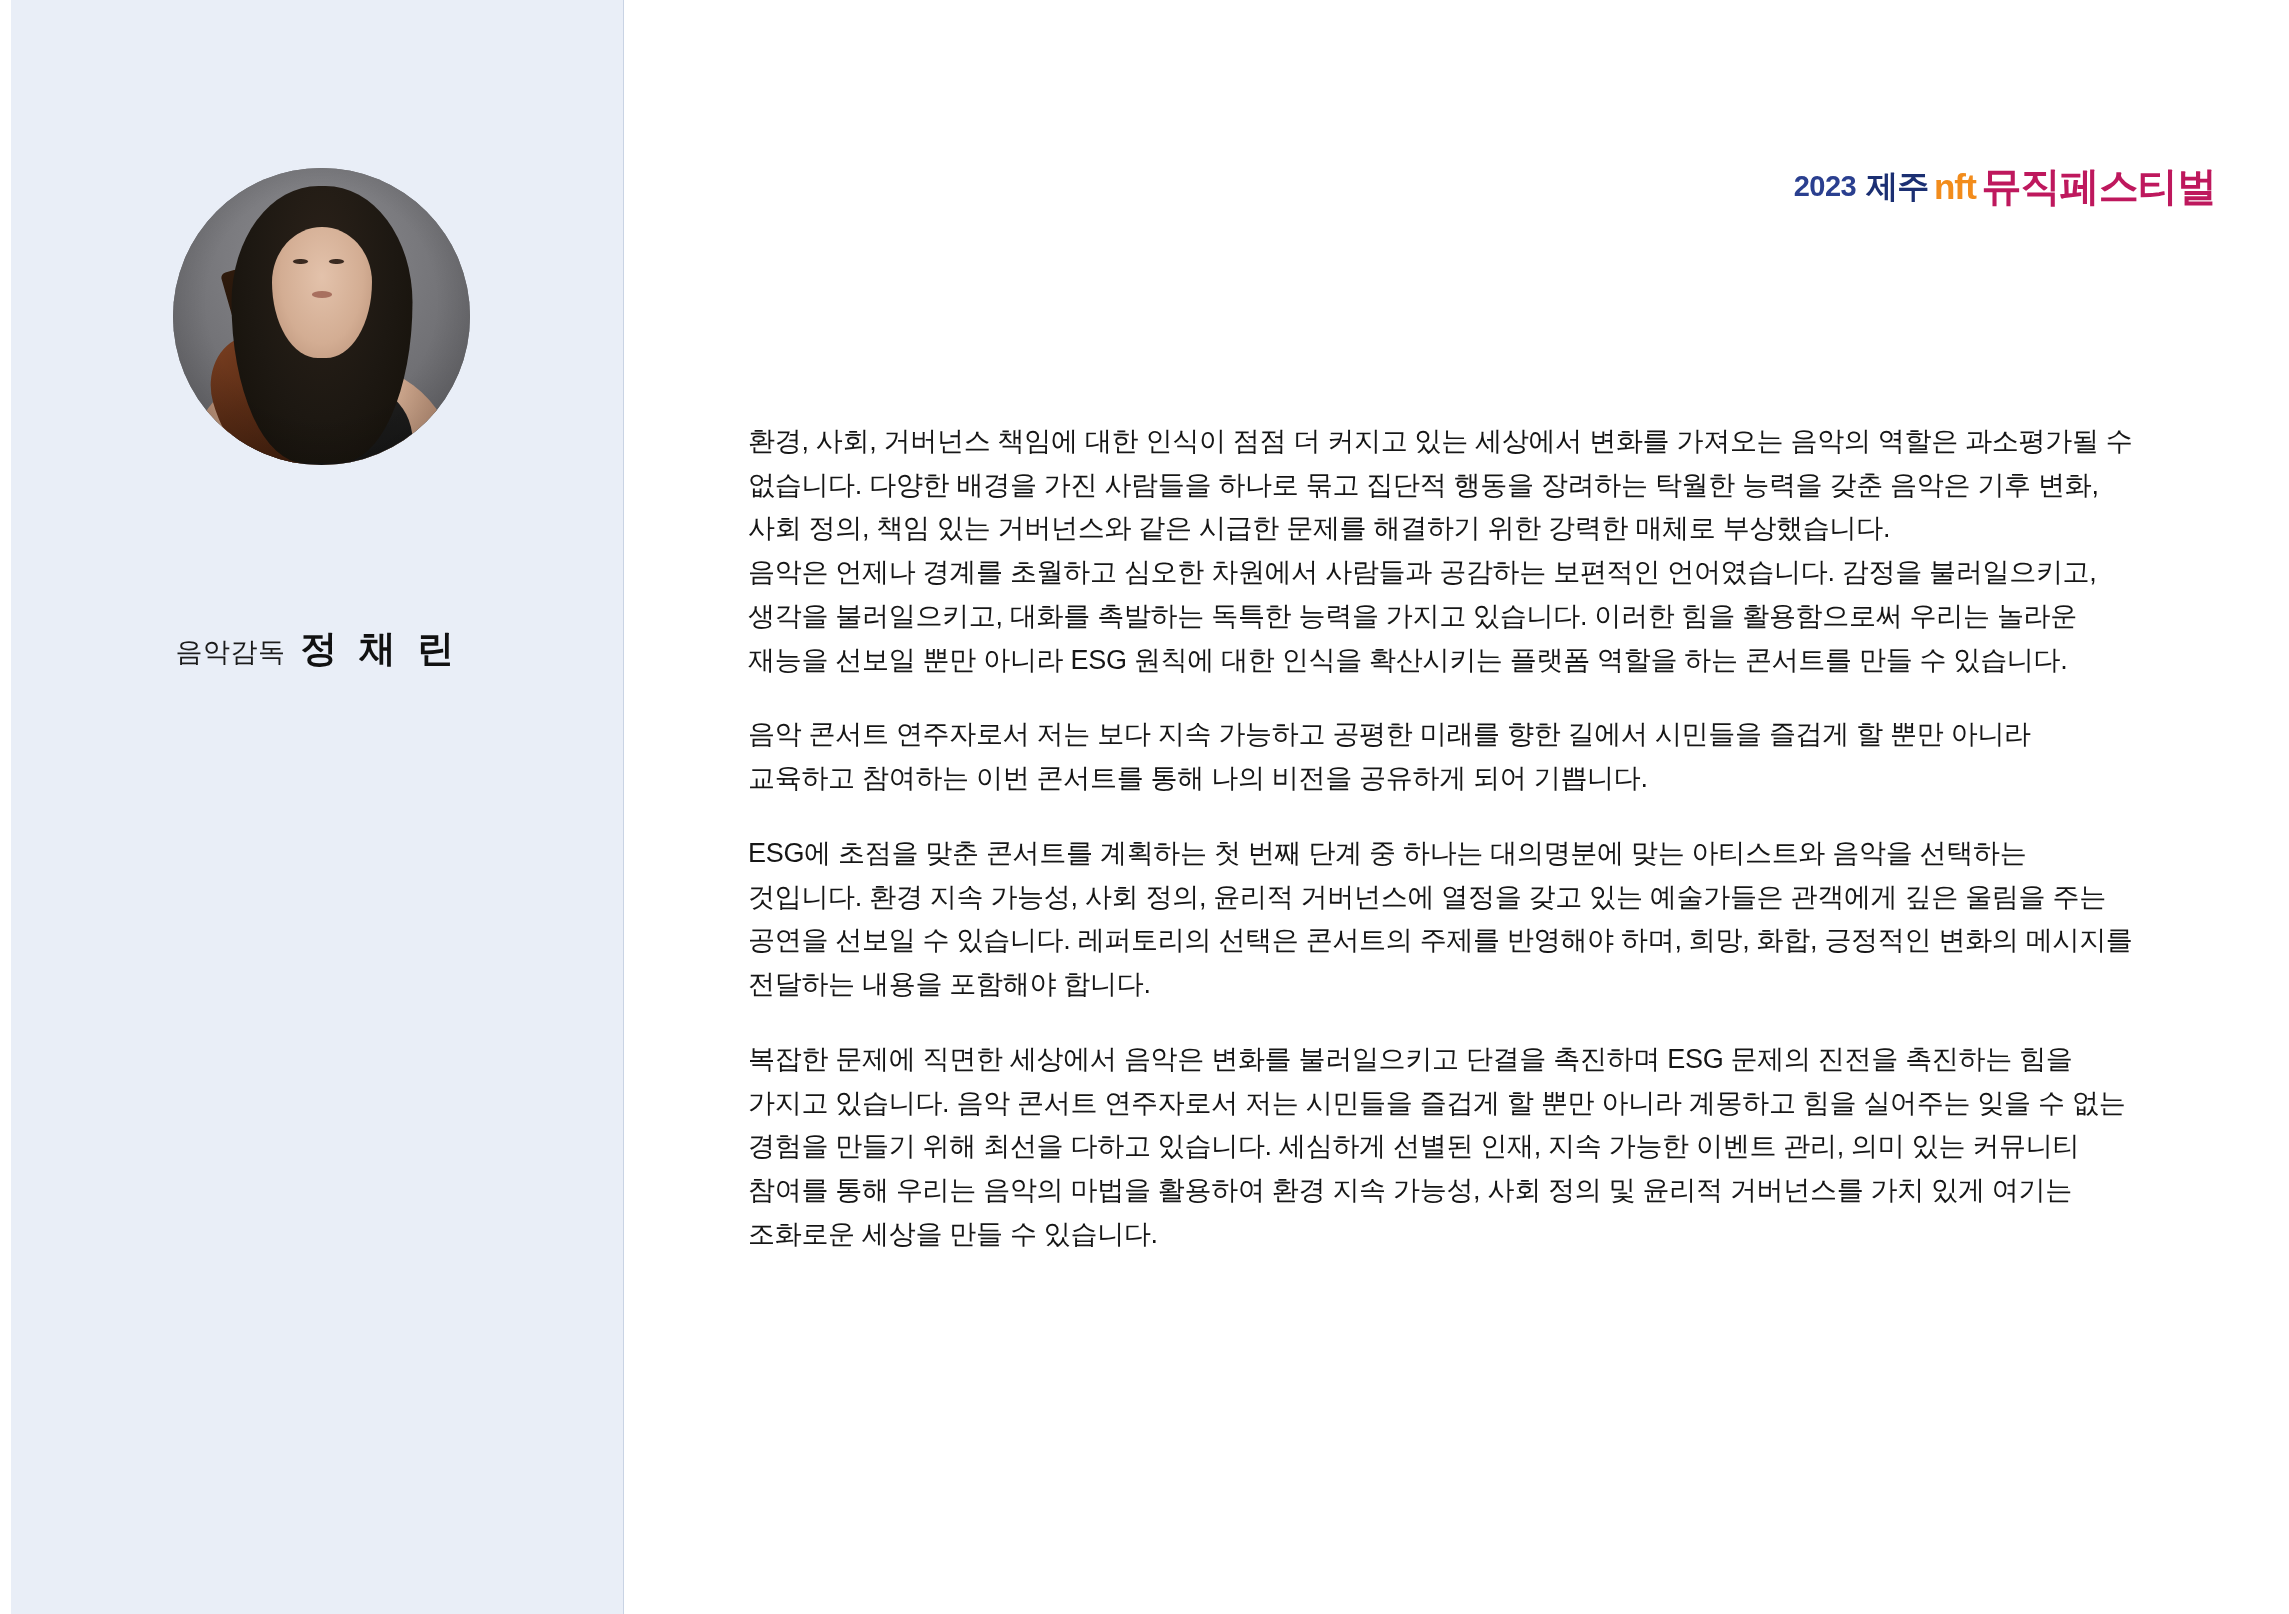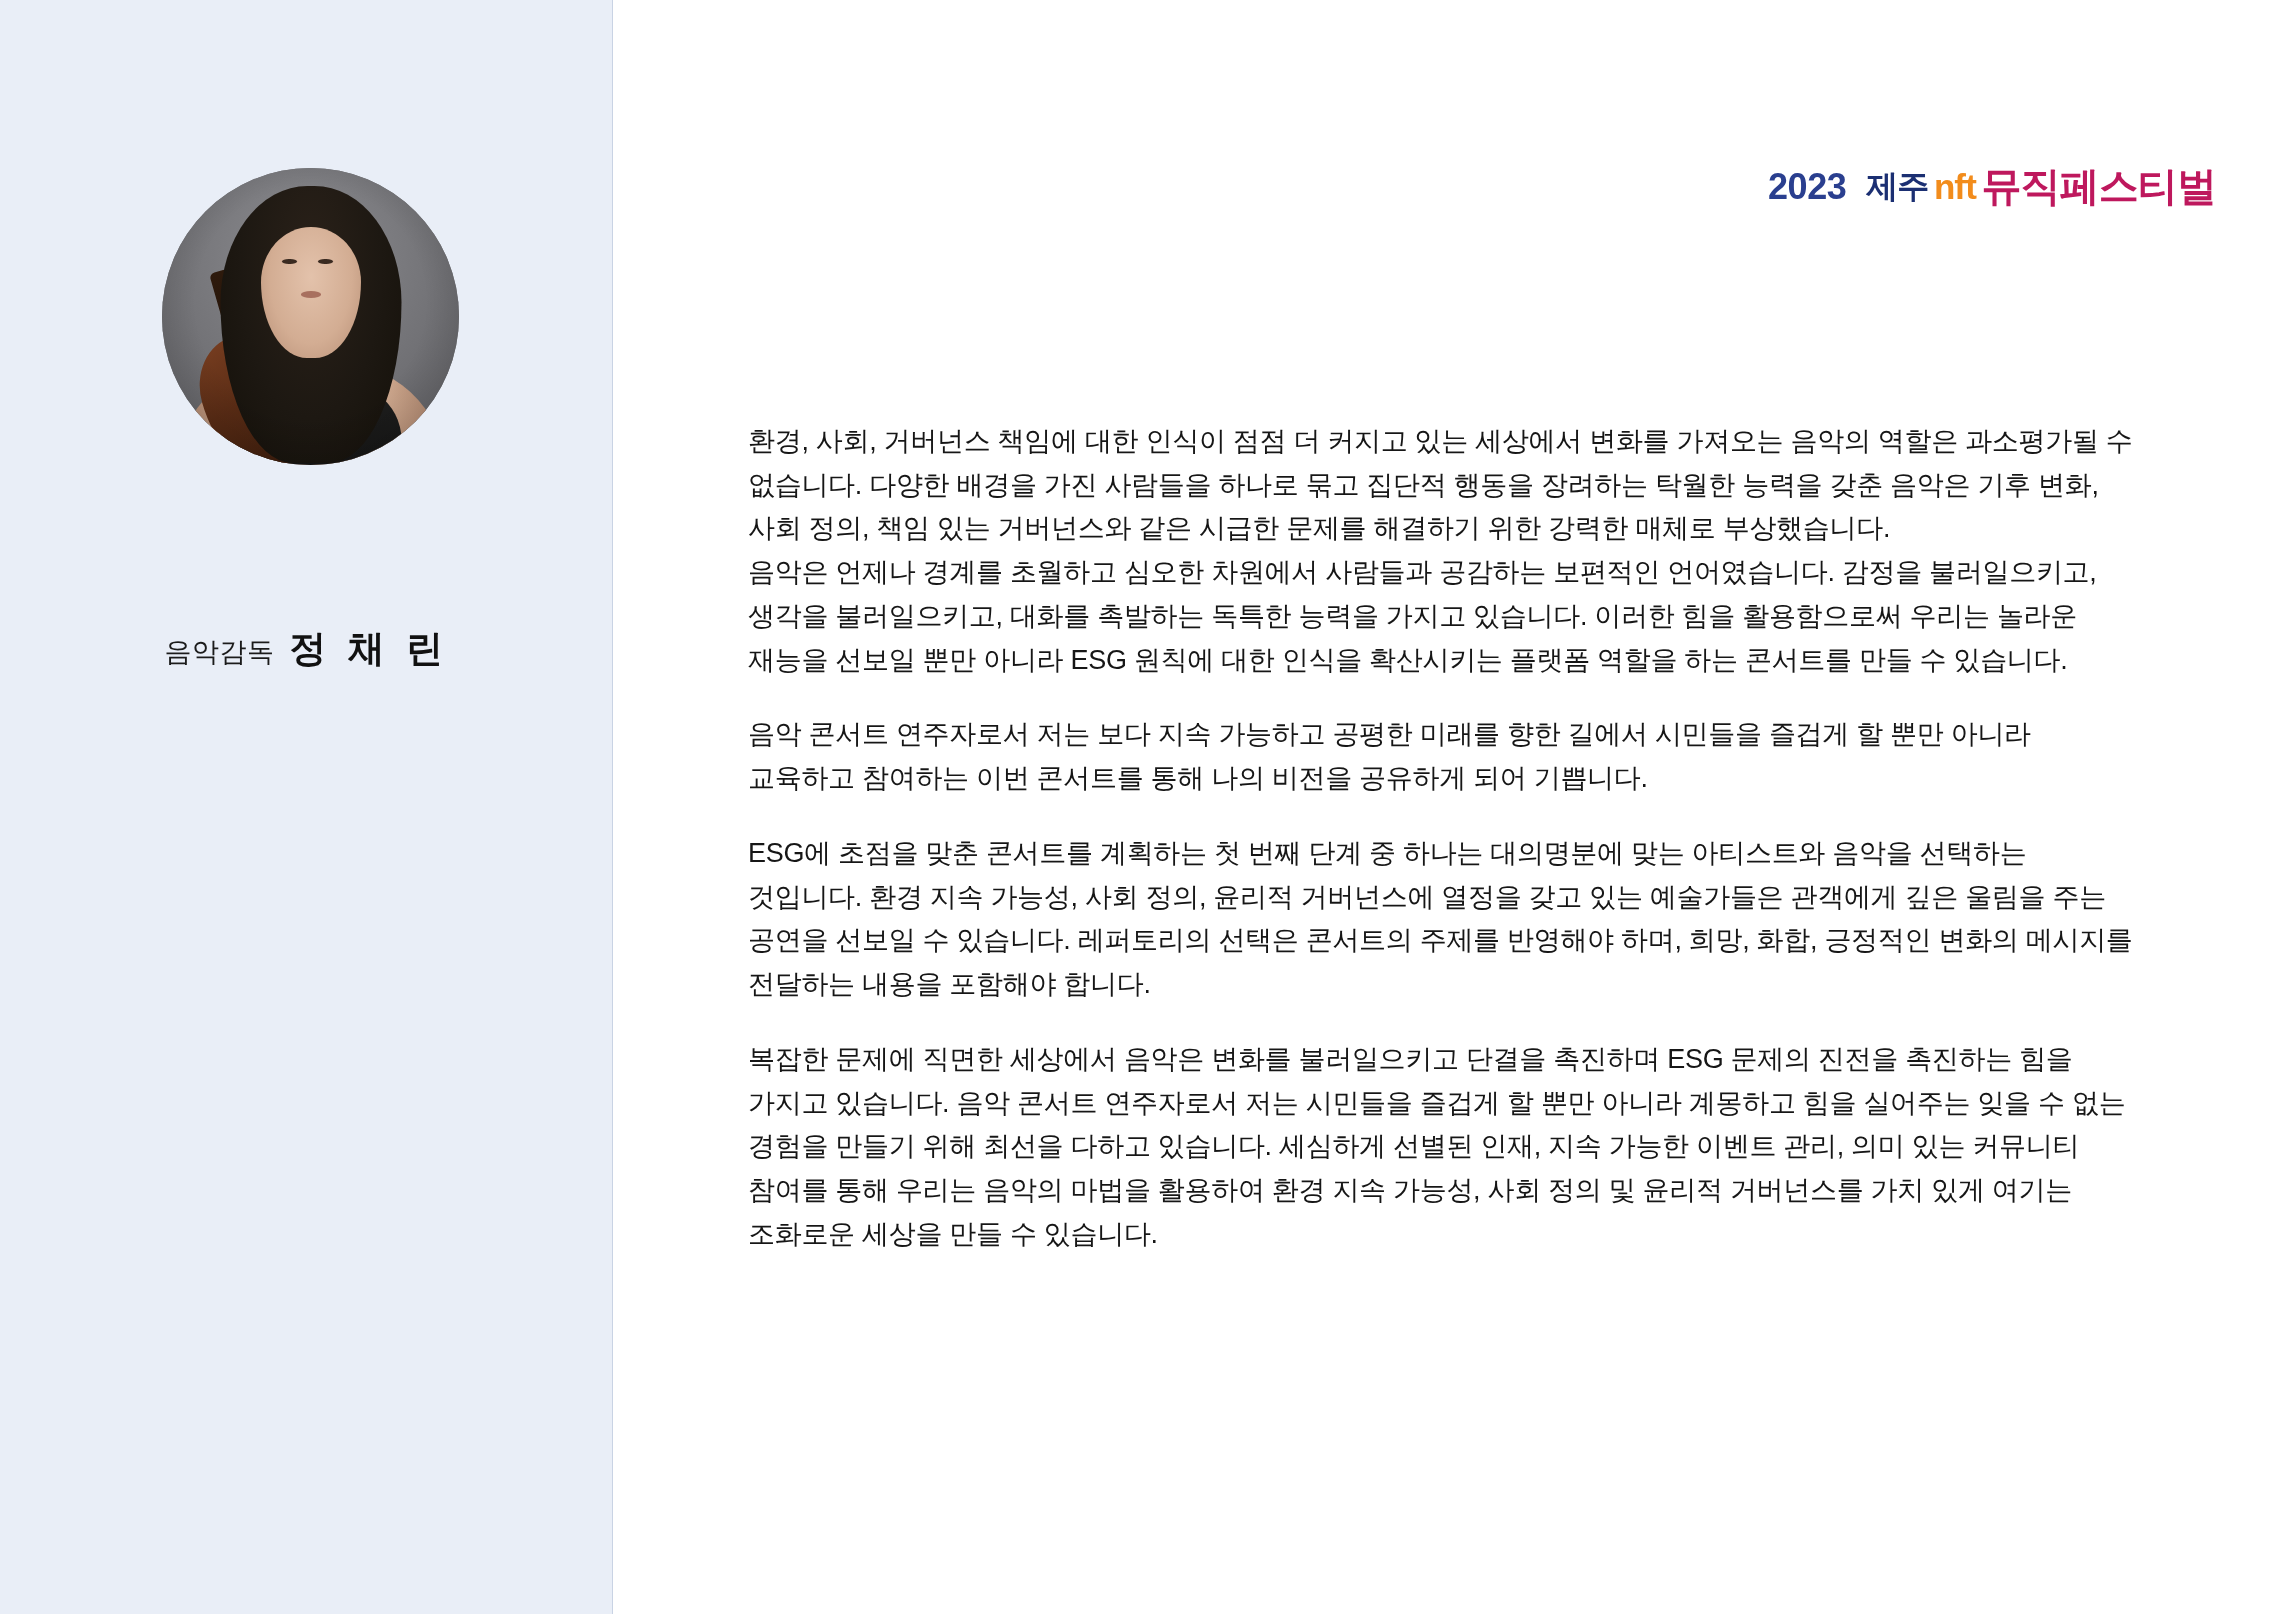--- a/index.html
+++ b/index.html
@@ -16,21 +16,21 @@
   .page {
     position: relative;
     width: 2290px;
     height: 1614px;
     background: #ffffff;
     box-sizing: border-box;
   }
   
   .left-panel {
     position: absolute;
-    left: 0;
+    left: 11px;
     top: 0;
     width: 613px;
     height: 1614px;
     background: #e9eef7;
     border-right: 1.8px solid #c9d3e4;
     box-sizing: border-box;
   }
   .portrait-wrap {
     position: absolute;
     left: 162px;
@@ -162,24 +162,24 @@
   .logo {
     position: absolute;
     right: 74px;
     top: 159px;
     display: flex;
     align-items: center;
     white-space: nowrap;
     font-weight: bold;
   }
   .logo-year {
-    font-size: 36px;
+    font-size: 29px;
     color: #2a3f8f;
     letter-spacing: -0.5px;
-    margin-right: 20px;
+    margin-right: 10px;
   }
   .logo-jeju {
     font-size: 32px;
     color: #1b2f72;
     letter-spacing: -0.9px;
     font-family: Liberation Serif, serif;
   }
   .logo-nft {
     font-size: 35px;
     color: #f28c1c;

